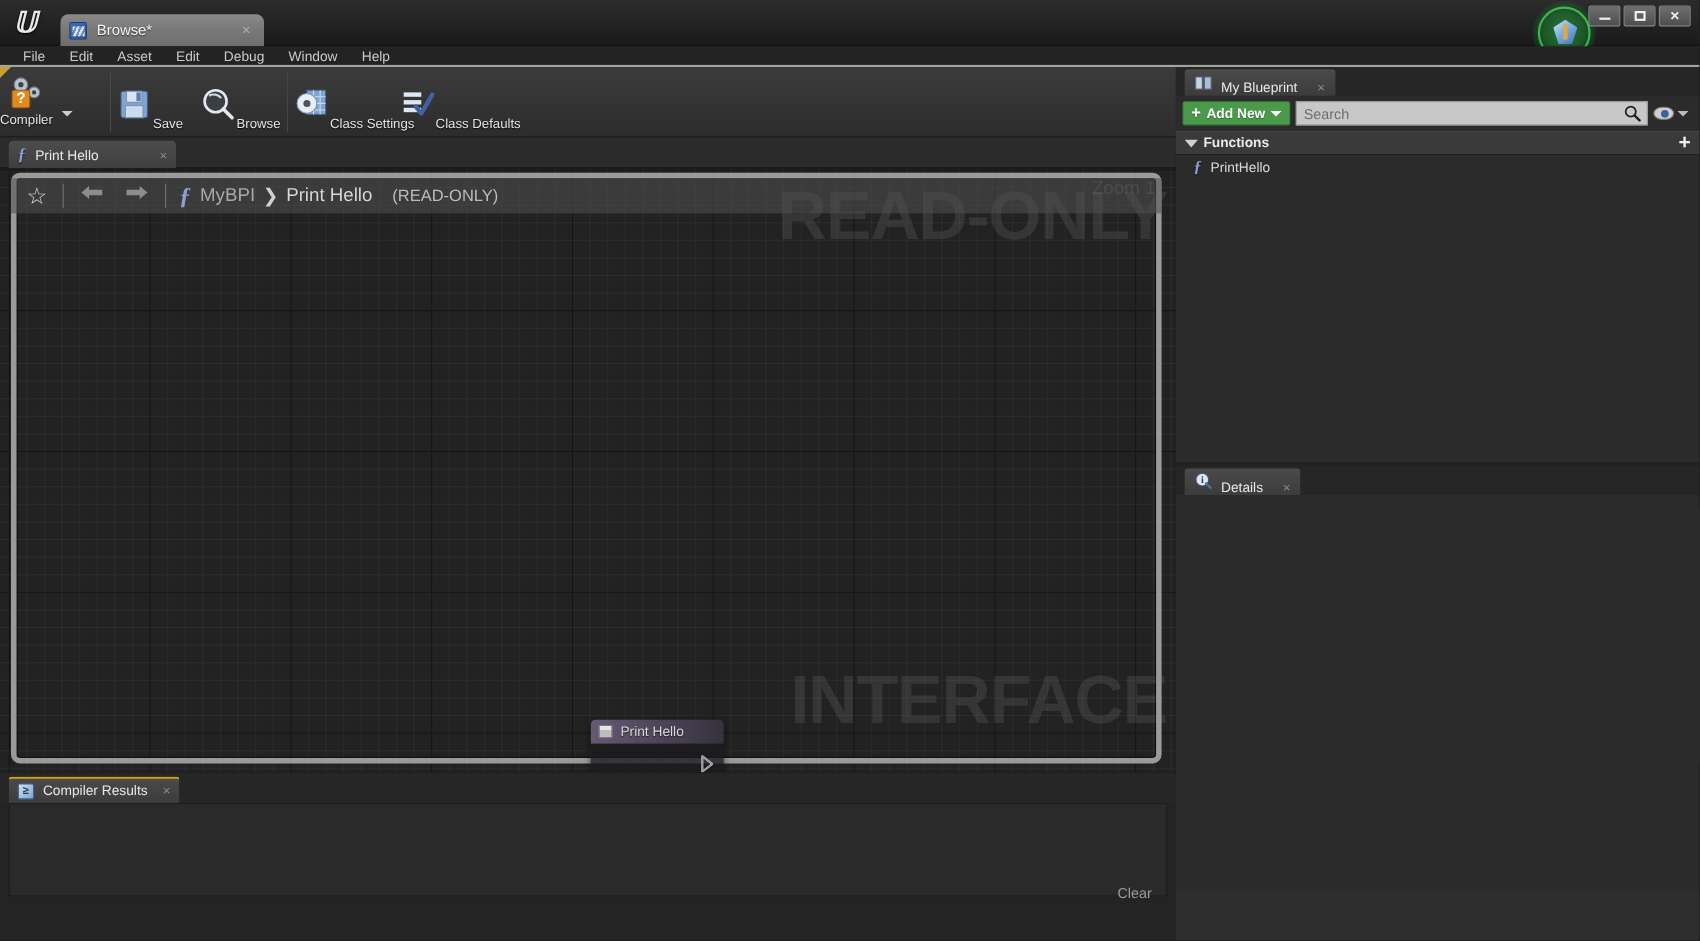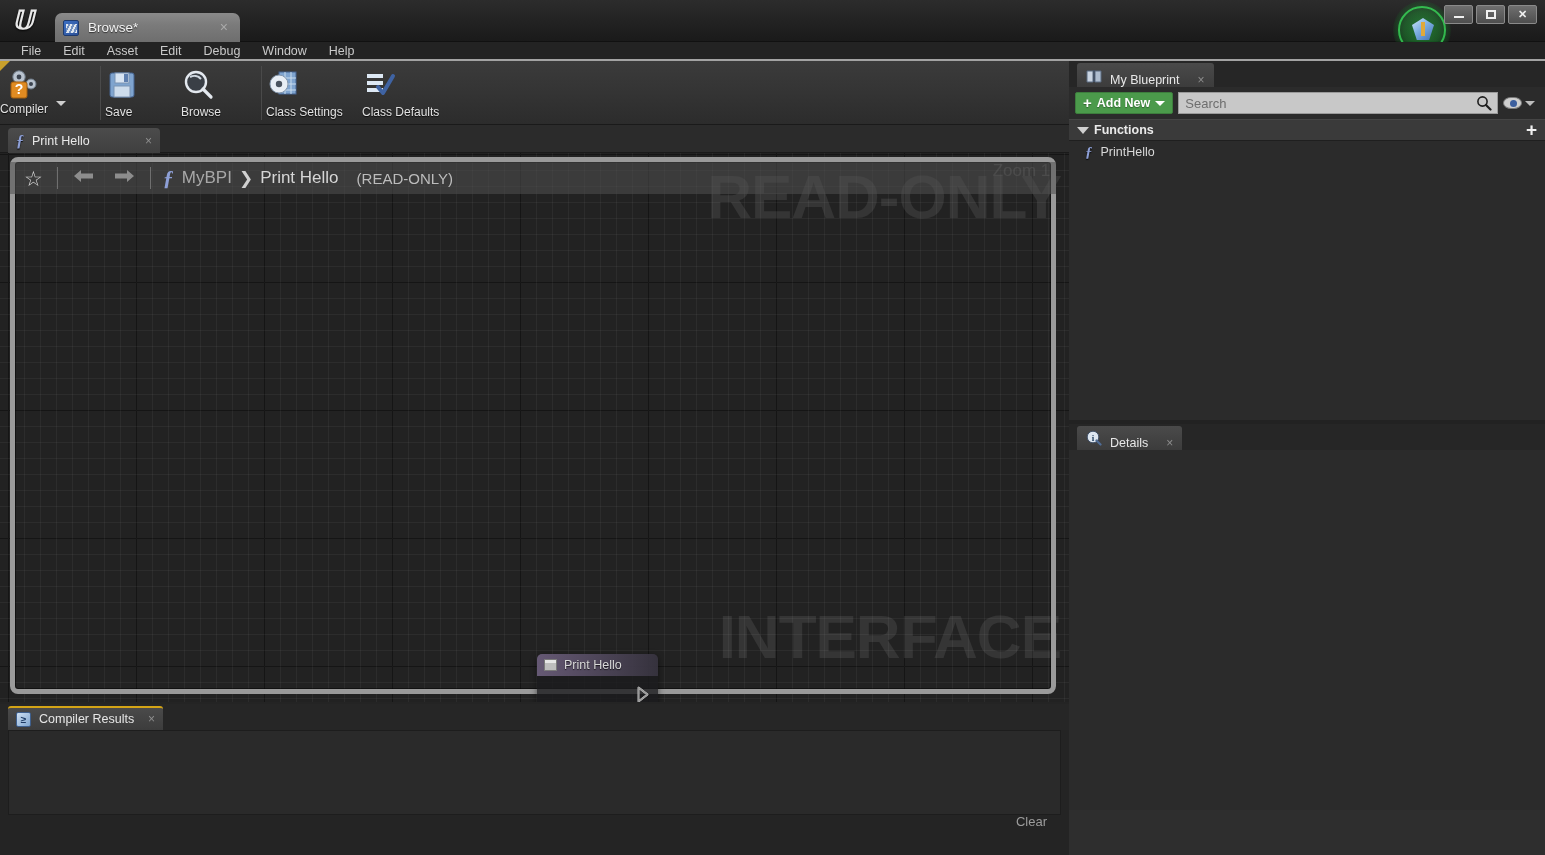--- a/index.html
+++ b/index.html
@@ -113,22 +113,22 @@
     position: absolute; left: 0; top: 61px; width: 1069px; height: 64px;
     background: linear-gradient(to bottom, #3b3b3b 0%, #343434 50%, #2c2c2c 100%);
     border-bottom: 1px solid #1a1a1a;
     display: flex; align-items: flex-start; padding-top: 3px;
   }
   .tb-corner {
     position: absolute; left: 0; top: 0; width: 0; height: 0;
     border-top: 10px solid #c8a02c; border-right: 10px solid transparent;
   }
   .tb-item {
-    width: 76px; height: 58px; display: flex; flex-direction: column;
-    justify-content: flex-start; padding-top: 4px;
+    width: 76px; height: 58px; display: flex; flex-direction: row;
+    align-items: center; justify-content: flex-start; padding-top: 4px;
   }
   .tb-item.wide { width: 96px; }
   .tb-label {
     color: #e2e2e2; font-size: 12px; margin-top: auto; padding-bottom: 3px;
     text-shadow: 0 1px 1px rgba(0,0,0,.8); white-space: nowrap;
   }
   .tb-sep { width: 1px; height: 54px; background: #1f1f1f;
             border-right: 1px solid #4a4a4a; margin: 2px 4px 0; }
   .tb-arrow {
     width: 0; height: 0; border-left: 5px solid transparent;
@@ -258,22 +258,22 @@
     border: 1px solid #3e5f8d; color: #1d3a63;
     font-size: 10px; font-weight: bold; line-height: 13px; text-align: center;
   }
   .cr-tab-label { margin-left: 8px; color: #e6e6e6; font-size: 12.5px; }
   .cr-tab-close { margin-left: auto; color: #8e8e8e; font-size: 12px; }
   .cr-body {
     position: absolute; left: 8px; top: 730px; width: 1053px; height: 85px;
     background: #2a2a2a; border: 1px solid #1d1d1d;
   }
   .cr-footer {
-    position: absolute; left: 8px; top: 814px; width: 1053px; height: 30px;
-    display: flex; align-items: flex-start; justify-content: flex-end; padding-right: 14px;
+    position: absolute; left: 8px; top: 789px; width: 1053px; height: 30px;
+    display: flex; align-items: flex-end; justify-content: flex-end; padding-right: 14px;
   }
   .cr-clear { color: #9c9c9c; font-size: 13px; }
 
   
   .rightcol {
     position: absolute; left: 1069px; top: 61px; width: 476px; height: 794px;
     background: #2e2e2e;
   }
   .panel-strip { position: relative; height: 26px; background: #262626; }
   .panel-tab {

